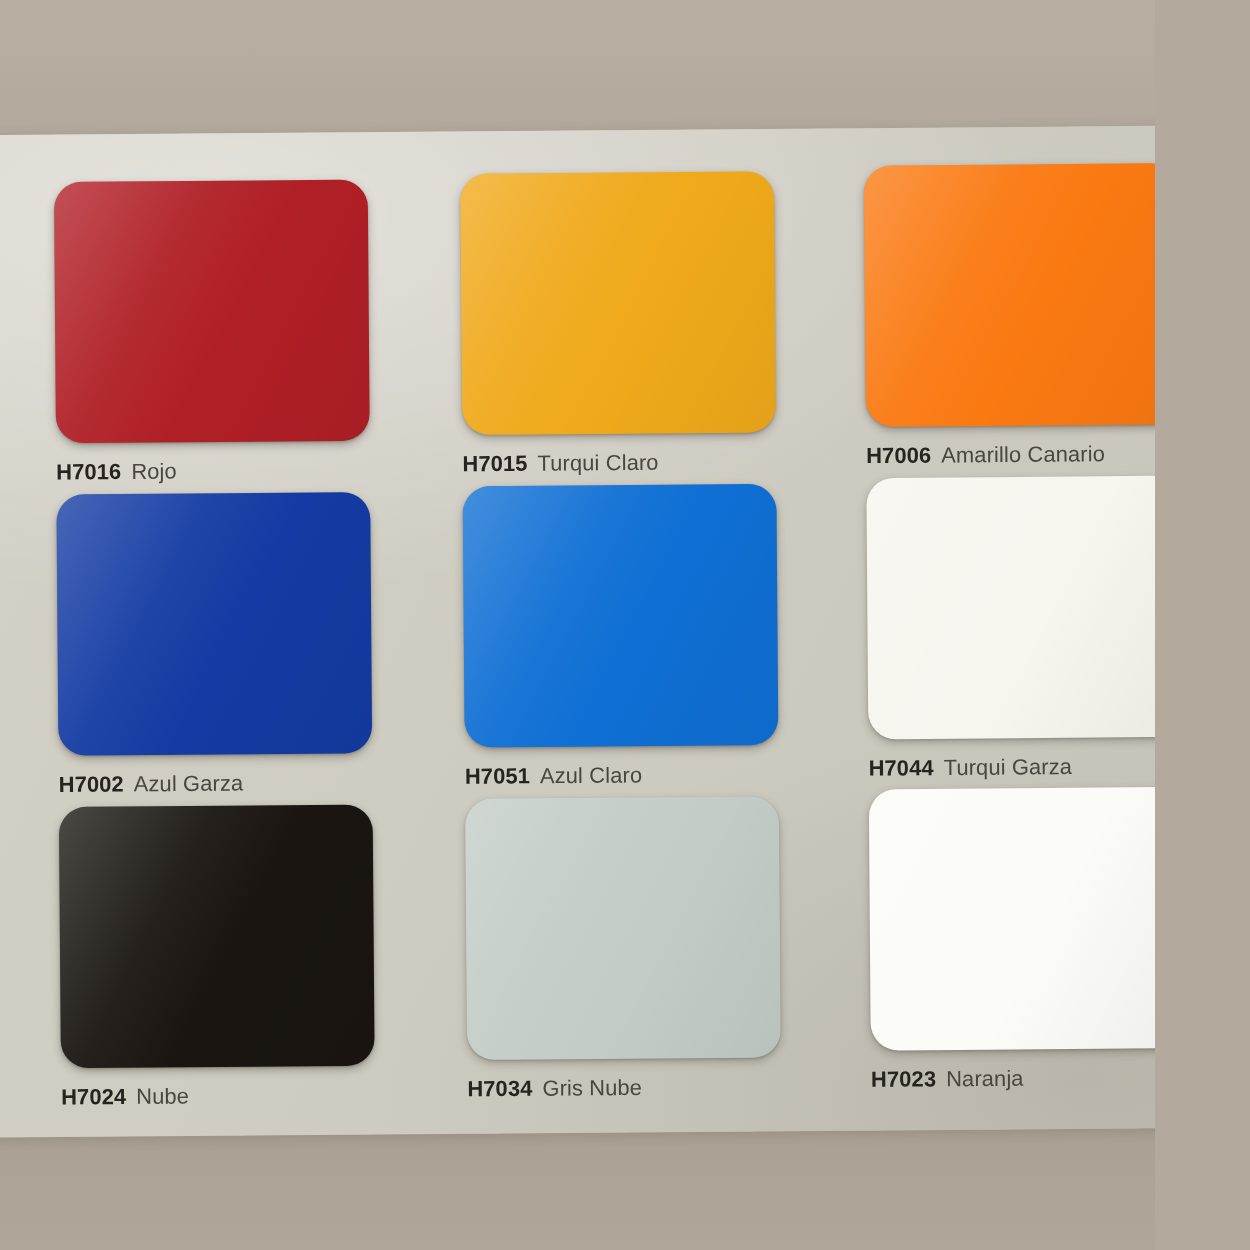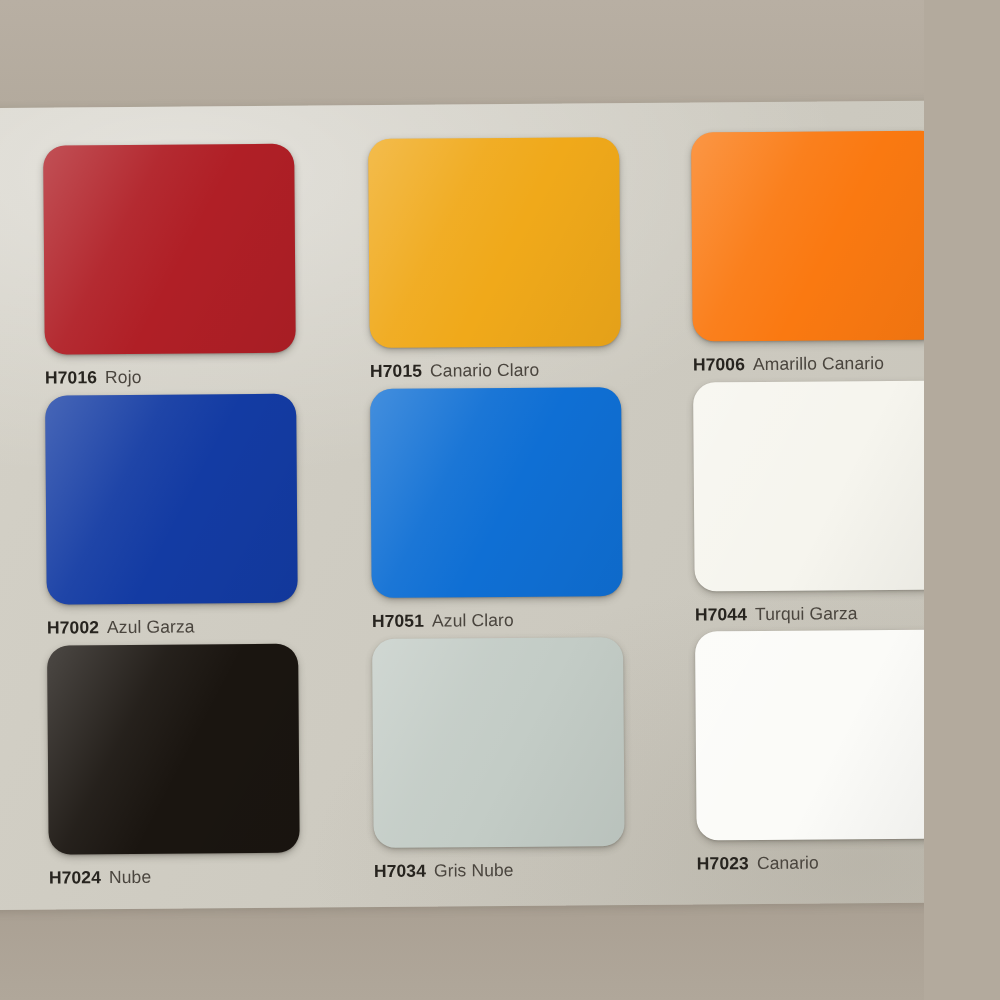--- a/index.html
+++ b/index.html
@@ -127,21 +127,21 @@
       <div class="row r0">
         <div class="cell c0">
           <div class="chip" style="background: rgb(176, 31, 38);"></div>
           <div class="label">
             <span class="code">H7016</span><span class="name">Rojo</span>
           </div>
         </div>
         <div class="cell c1">
           <div class="chip" style="background: rgb(240, 169, 26);"></div>
           <div class="label">
-            <span class="code">H7015</span><span class="name">Canario Claro</span>
+            <span class="code">H7015</span><span class="name">Turqui Claro</span>
           </div>
         </div>
         <div class="cell c2">
           <div class="chip" style="background: rgb(250, 121, 17);"></div>
           <div class="label">
             <span class="code">H7006</span><span class="name">Amarillo Canario</span>
           </div>
         </div>
       </div>
 
@@ -175,20 +175,20 @@
         </div>
         <div class="cell c1">
           <div class="chip pale" style="background: rgb(195, 204, 198);"></div>
           <div class="label">
             <span class="code">H7034</span><span class="name">Gris Nube</span>
           </div>
         </div>
         <div class="cell c2">
           <div class="chip pale" style="background: rgb(251, 251, 248);"></div>
           <div class="label">
-            <span class="code">H7023</span><span class="name">Canario</span>
+            <span class="code">H7023</span><span class="name">Naranja</span>
           </div>
         </div>
       </div>
 
     </div>
   </div>
 </div>
 
 </body></html>

